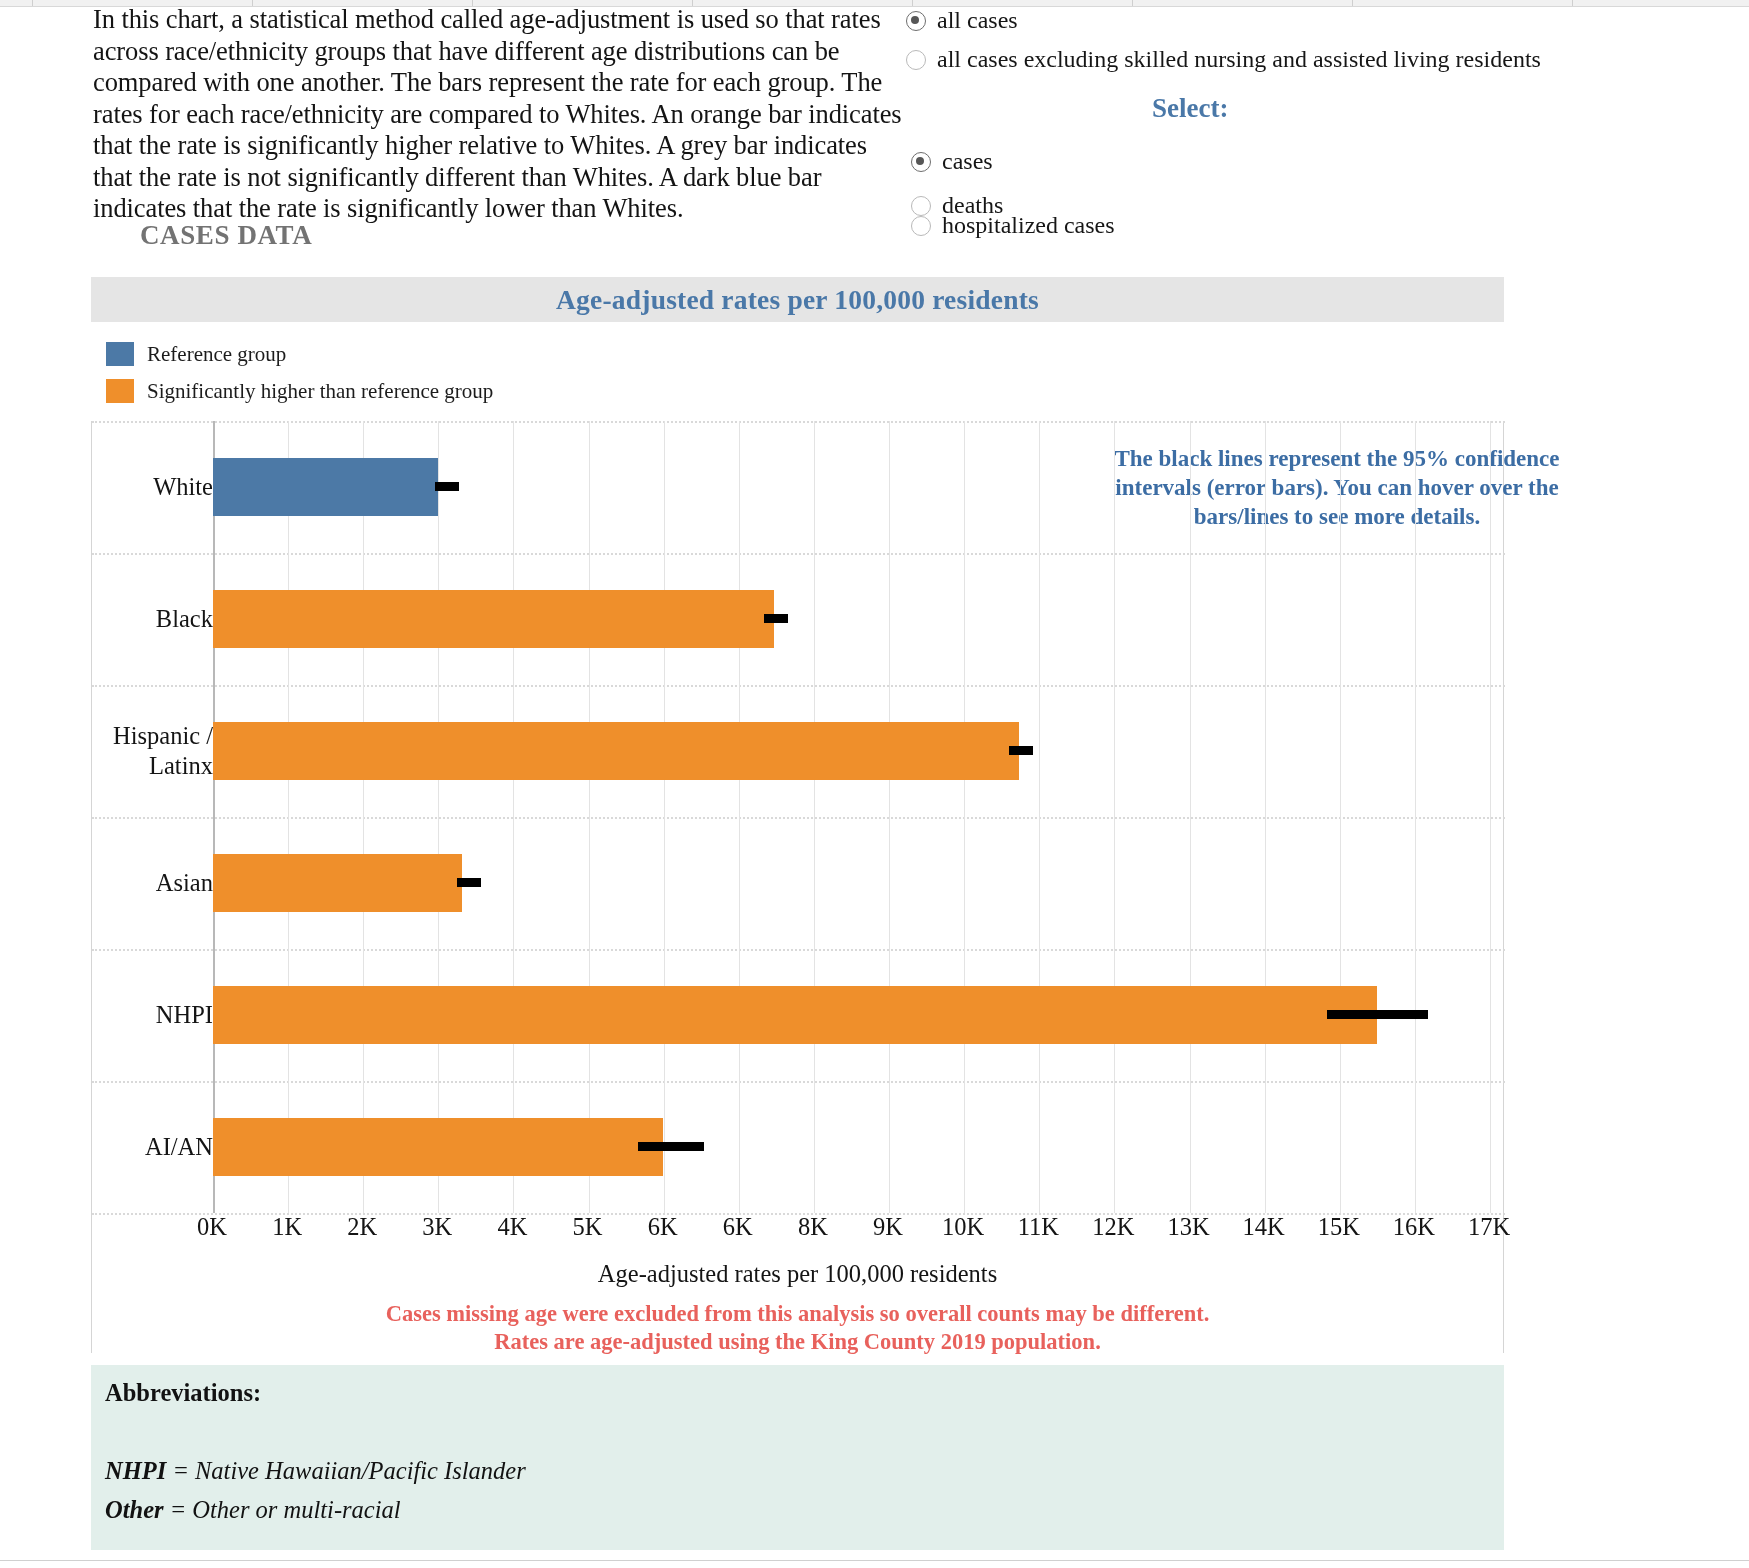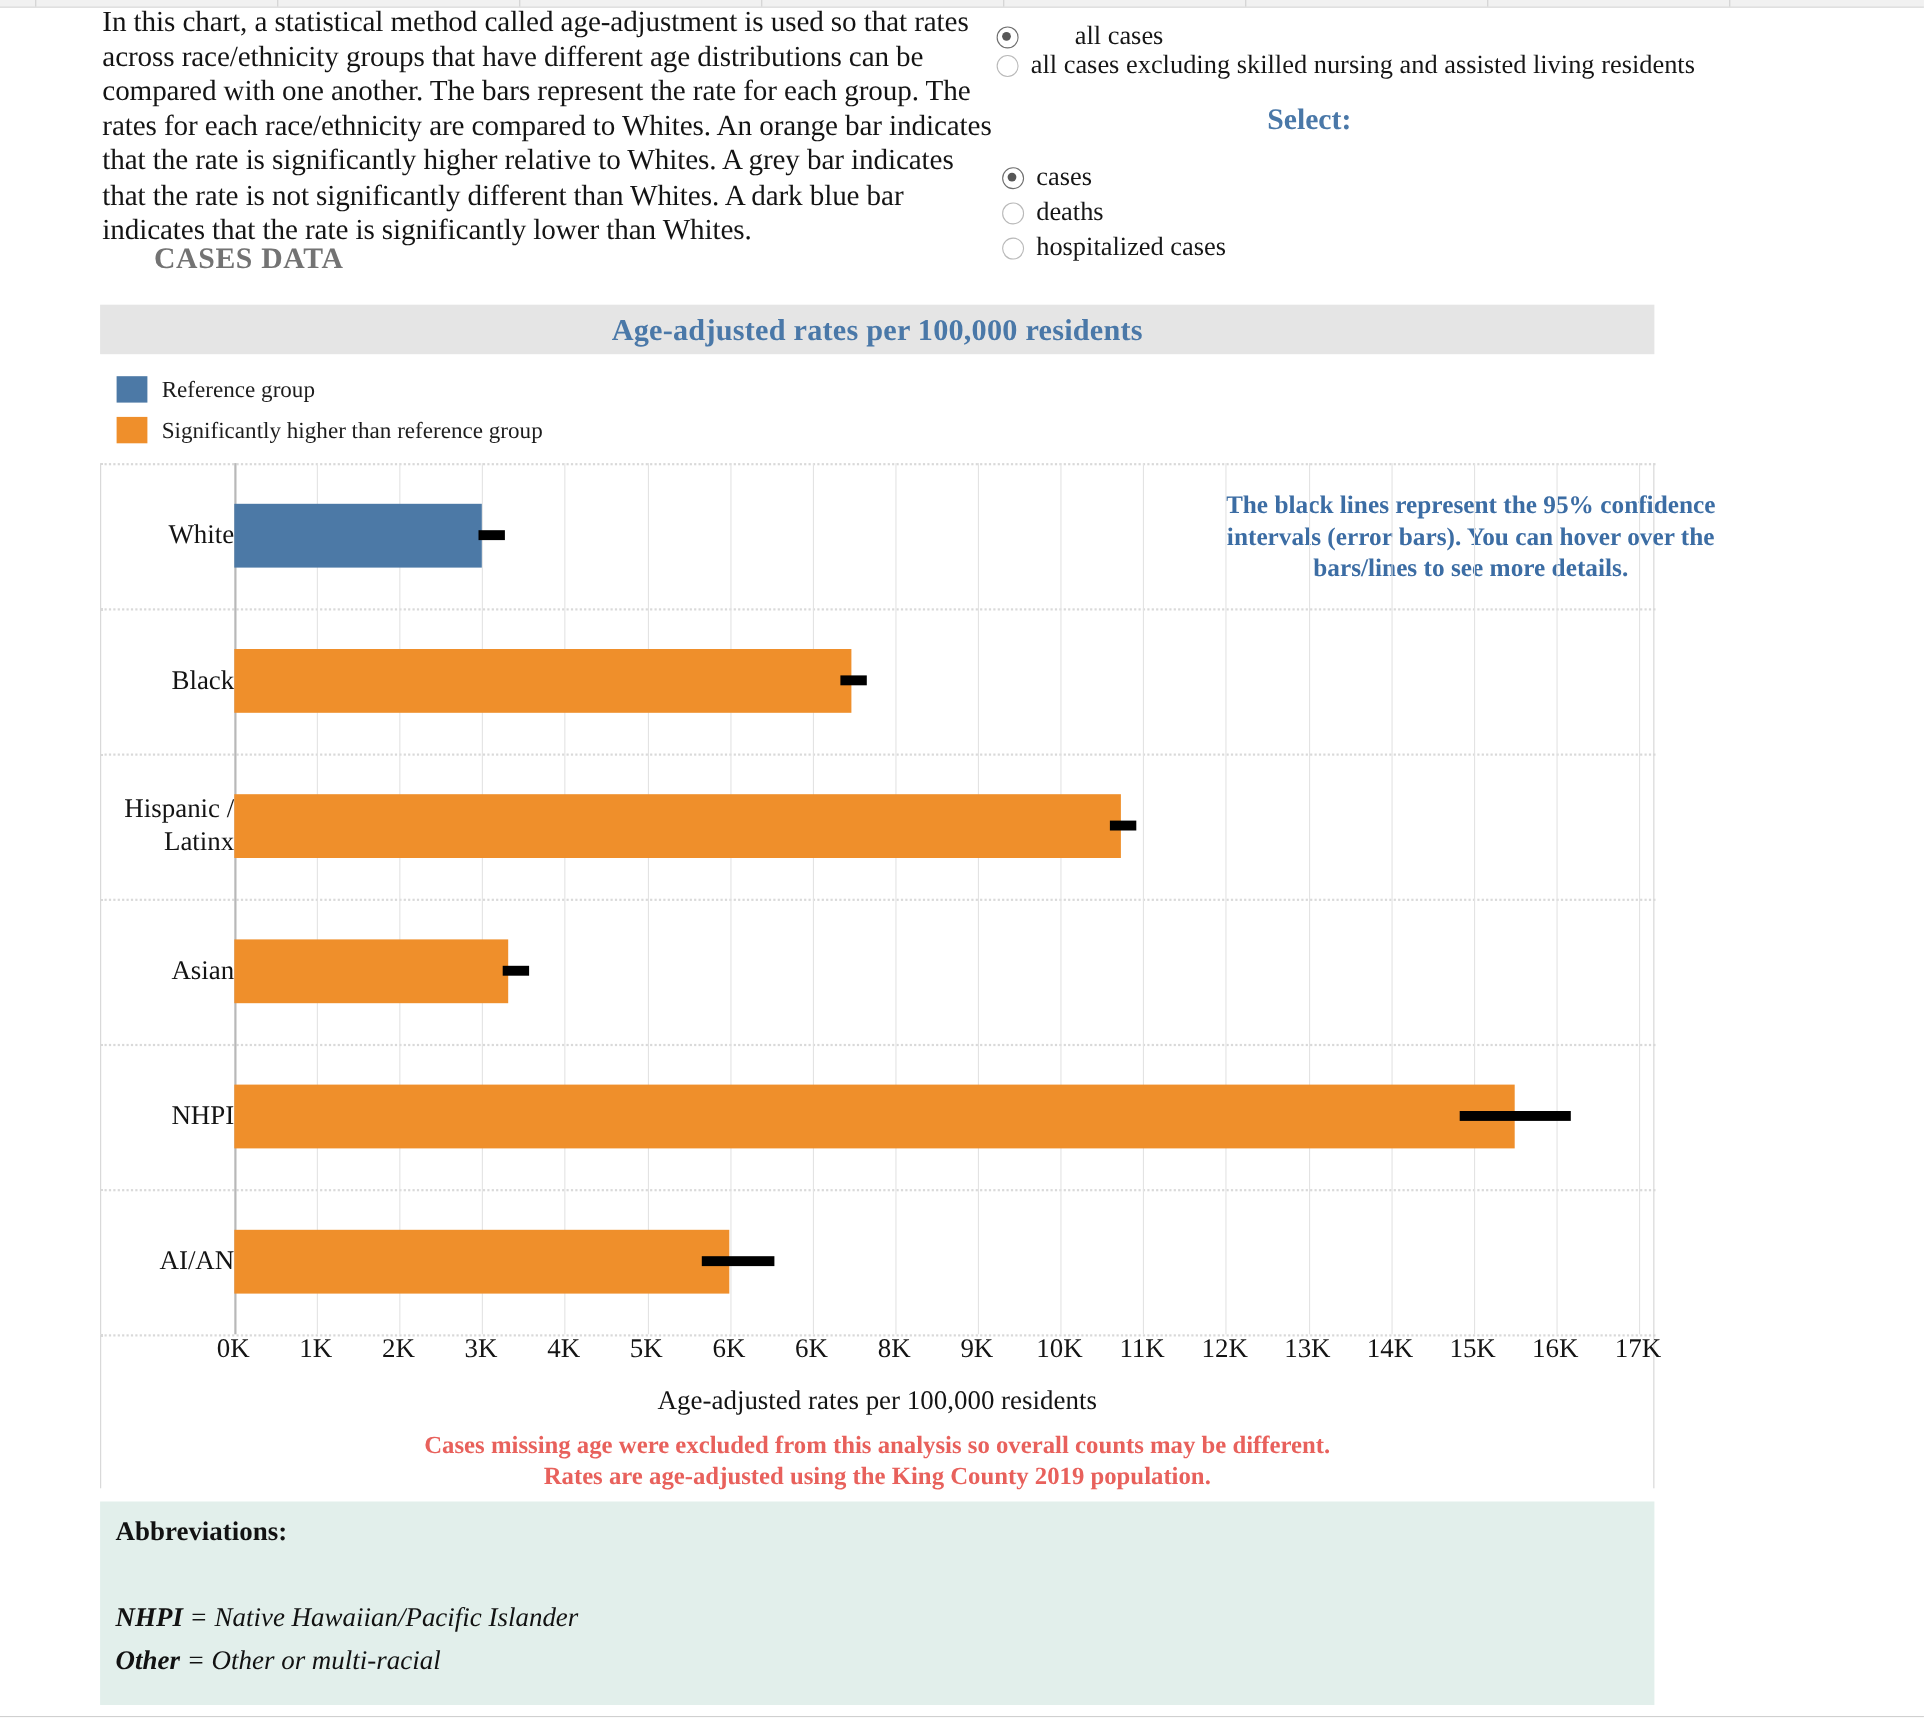--- a/index.html
+++ b/index.html
@@ -31,28 +31,28 @@
     box-sizing:border-box;position:relative;flex:0 0 auto;
     margin-right:11px;
   }
   .radio.checked{border-color:#6e6e6e;}
   .radio.checked:after{
     content:"";position:absolute;left:4px;top:4px;
     width:8px;height:8px;border-radius:50%;background:#575757;
   }
   .radio-label{font-size:24px;color:#161616;white-space:nowrap;}
 
-  #rg1-r1{left:906px;top:20px;gap:40px;}
+  #rg1-r1{left:906px;top:7px;}
   #rg1-r2{left:906px;top:46px;}
   #select-heading{
     position:absolute;left:1152px;top:93px;
     font-size:27px;font-weight:bold;color:#4a78a8;
   }
   #rg2-r1{left:911px;top:148px;}
-  #rg2-r2{left:911px;top:180px;}
+  #rg2-r2{left:911px;top:192px;}
   #rg2-r3{left:911px;top:212px;}
 
   
   #cases-data{
     position:absolute;left:140px;top:220px;
     font-size:27px;font-weight:bold;color:#737373;letter-spacing:0.6px;
   }
 
   
   #title-band{

